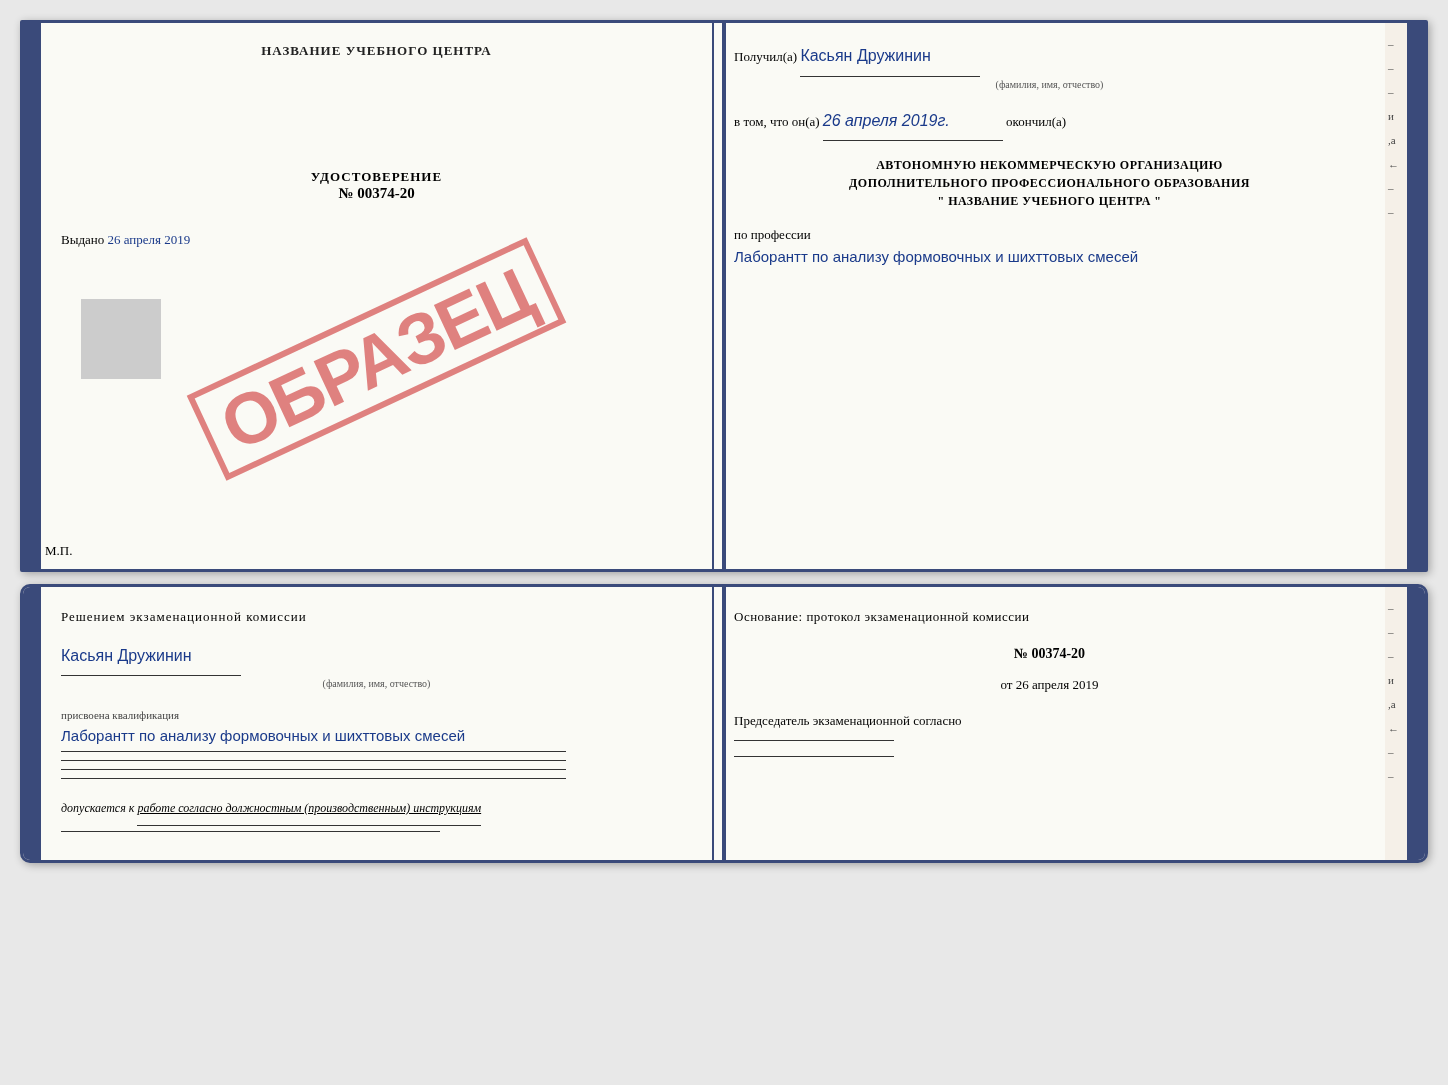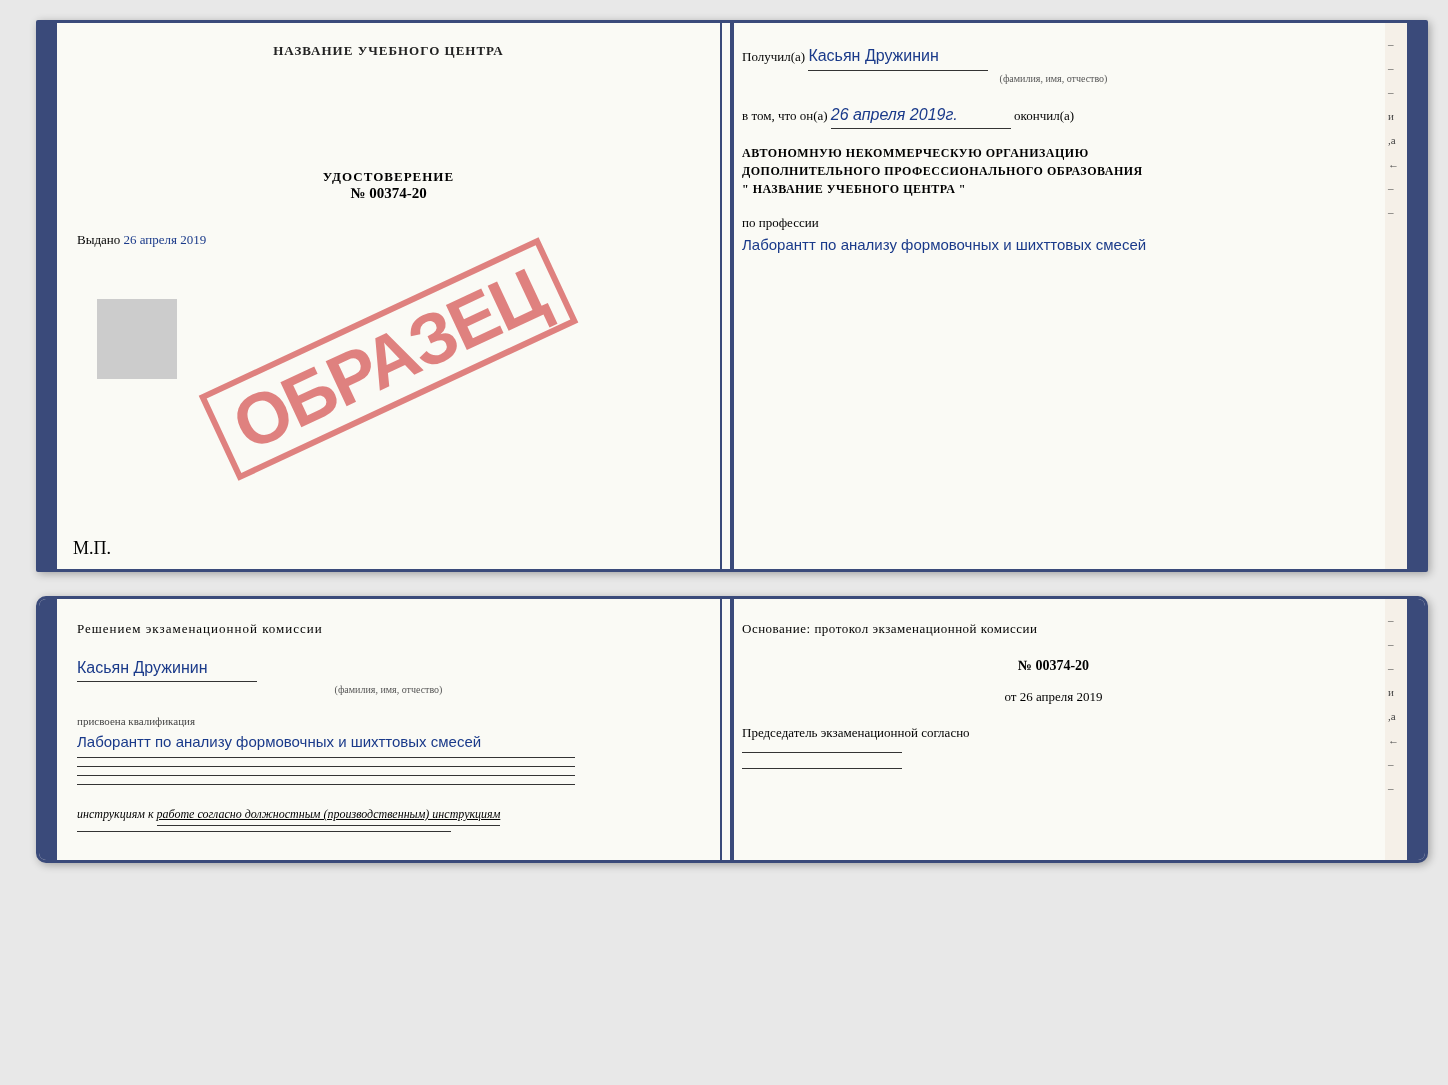--- a/index.html
+++ b/index.html
@@ -7,22 +7,21 @@
       background: #e8e8e8;
       font-family: 'Times New Roman', Times, serif;
       padding: 20px;
       width: 1448px;
       min-height: 1085px;
     }
 
     .page-container {
       display: flex;
       flex-direction: column;
-      gap: 24px;
-      margin-left: 16px;
+      gap: 12px;
     }
 
     
     .doc-book {
       display: flex;
       background: #f5f0e8;
       border: 3px solid #3a4a7a;
       border-radius: 2px;
       position: relative;
       overflow: hidden;
@@ -125,22 +124,22 @@
       height: 80px;
       background: #ccc;
       position: absolute;
       left: 20px;
       top: 130px;
     }
 
     .mp-label {
       position: absolute;
       bottom: 10px;
-      left: 16px;
-      font-size: 18px;
+      left: 4px;
+      font-size: 13px;
     }
 
     
     .book-right {
       font-size: 13px;
       line-height: 1.6;
     }
 
     .recipient-line {
       margin-bottom: 15px;
@@ -156,24 +155,25 @@
       font-size: 10px;
       color: #555;
       display: block;
       text-align: center;
     }
 
     .underline-text {
       border-bottom: 1px solid #333;
       display: inline-block;
       min-width: 180px;
-      padding-bottom: 1px;
+      padding-bottom: 7px;
     }
 
     .institution-block {
+      text-align: center;
       font-size: 12px;
       font-weight: bold;
       text-transform: uppercase;
       letter-spacing: 0.5px;
       margin: 15px 0;
       line-height: 1.5;
     }
 
     .profession-block {
       margin-top: 15px;
@@ -382,21 +382,21 @@
         <div class="qualification-label">присвоена квалификация</div>
         <div class="profession-handwritten">Лаборантт по анализу формовочных и шихттовых смесей</div>
       </div>
 
       <div class="line-separator"></div>
       <div class="line-separator"></div>
       <div class="line-separator"></div>
       <div class="line-separator"></div>
 
       <div class="allowed-text">
-        <span>инструкциям к</span>
+        <span>допускается к</span>
         <span class="underline-text" style="font-style:italic;text-decoration:underline;text-align:center;">работе согласно должностным (производственным) инструкциям</span>
       </div>
       <div class="line-separator" style="width:60%;"></div>
     </div>
 
     <div class="bottom-right">
       <div class="basis-title">Основание: протокол экзаменационной комиссии</div>
 
       <div class="protocol-number">№ 00374-20</div>
 

